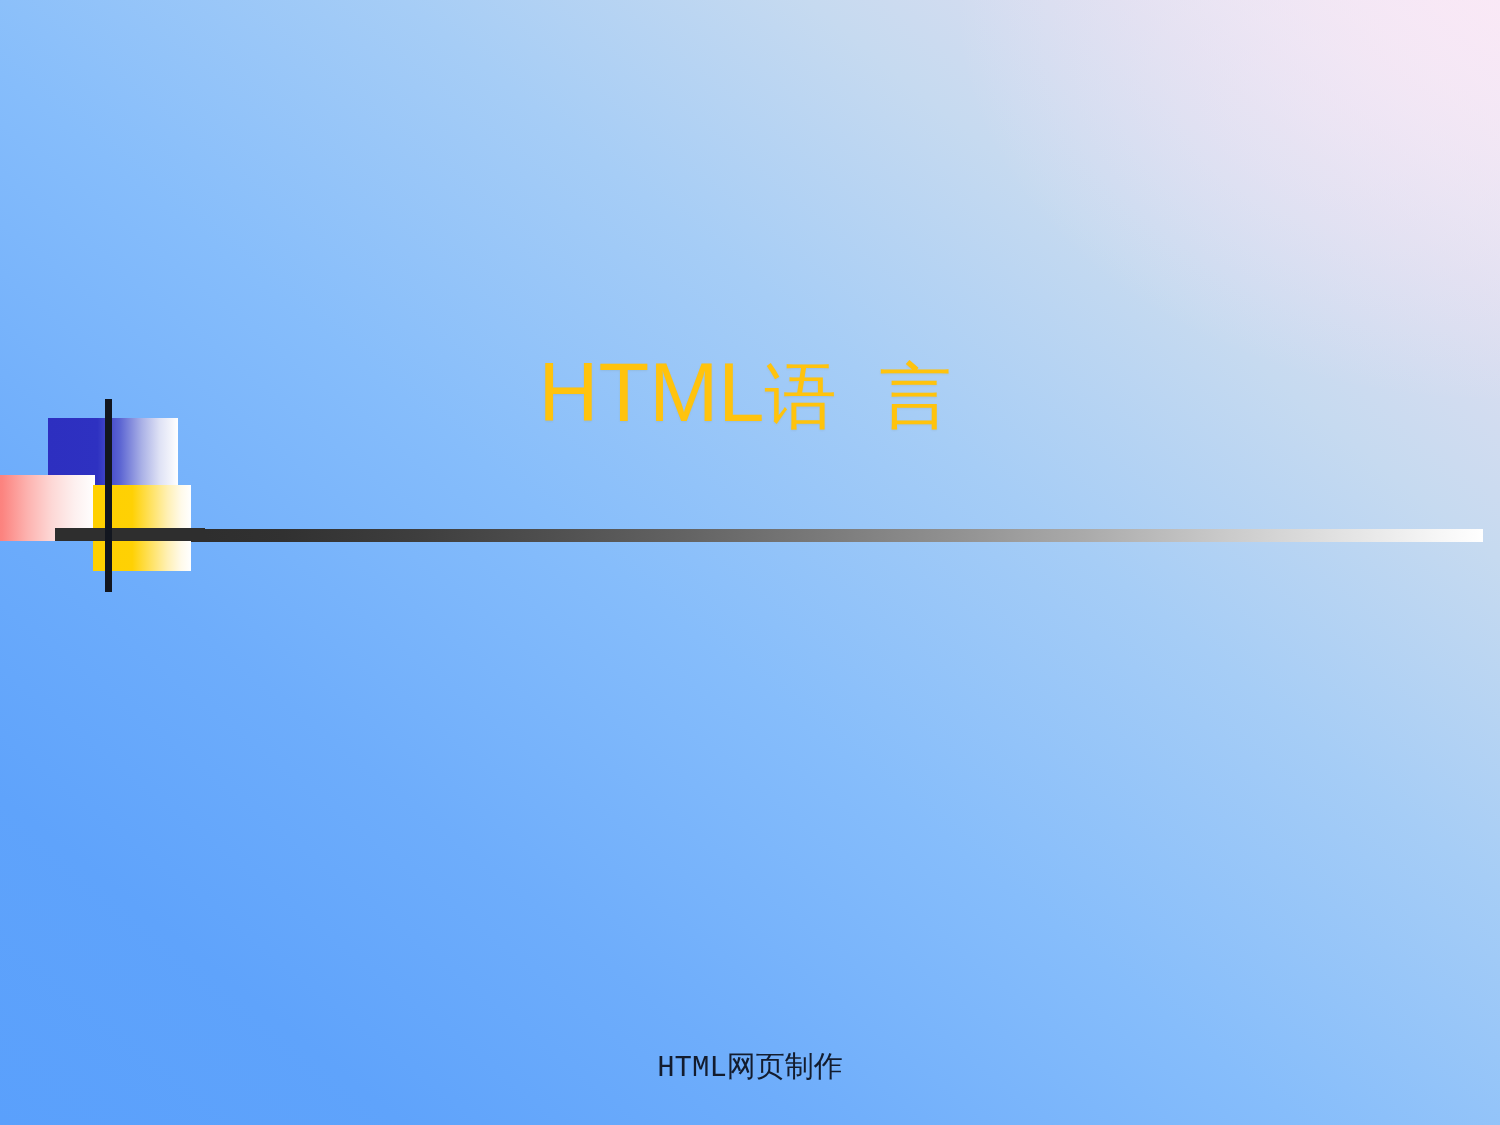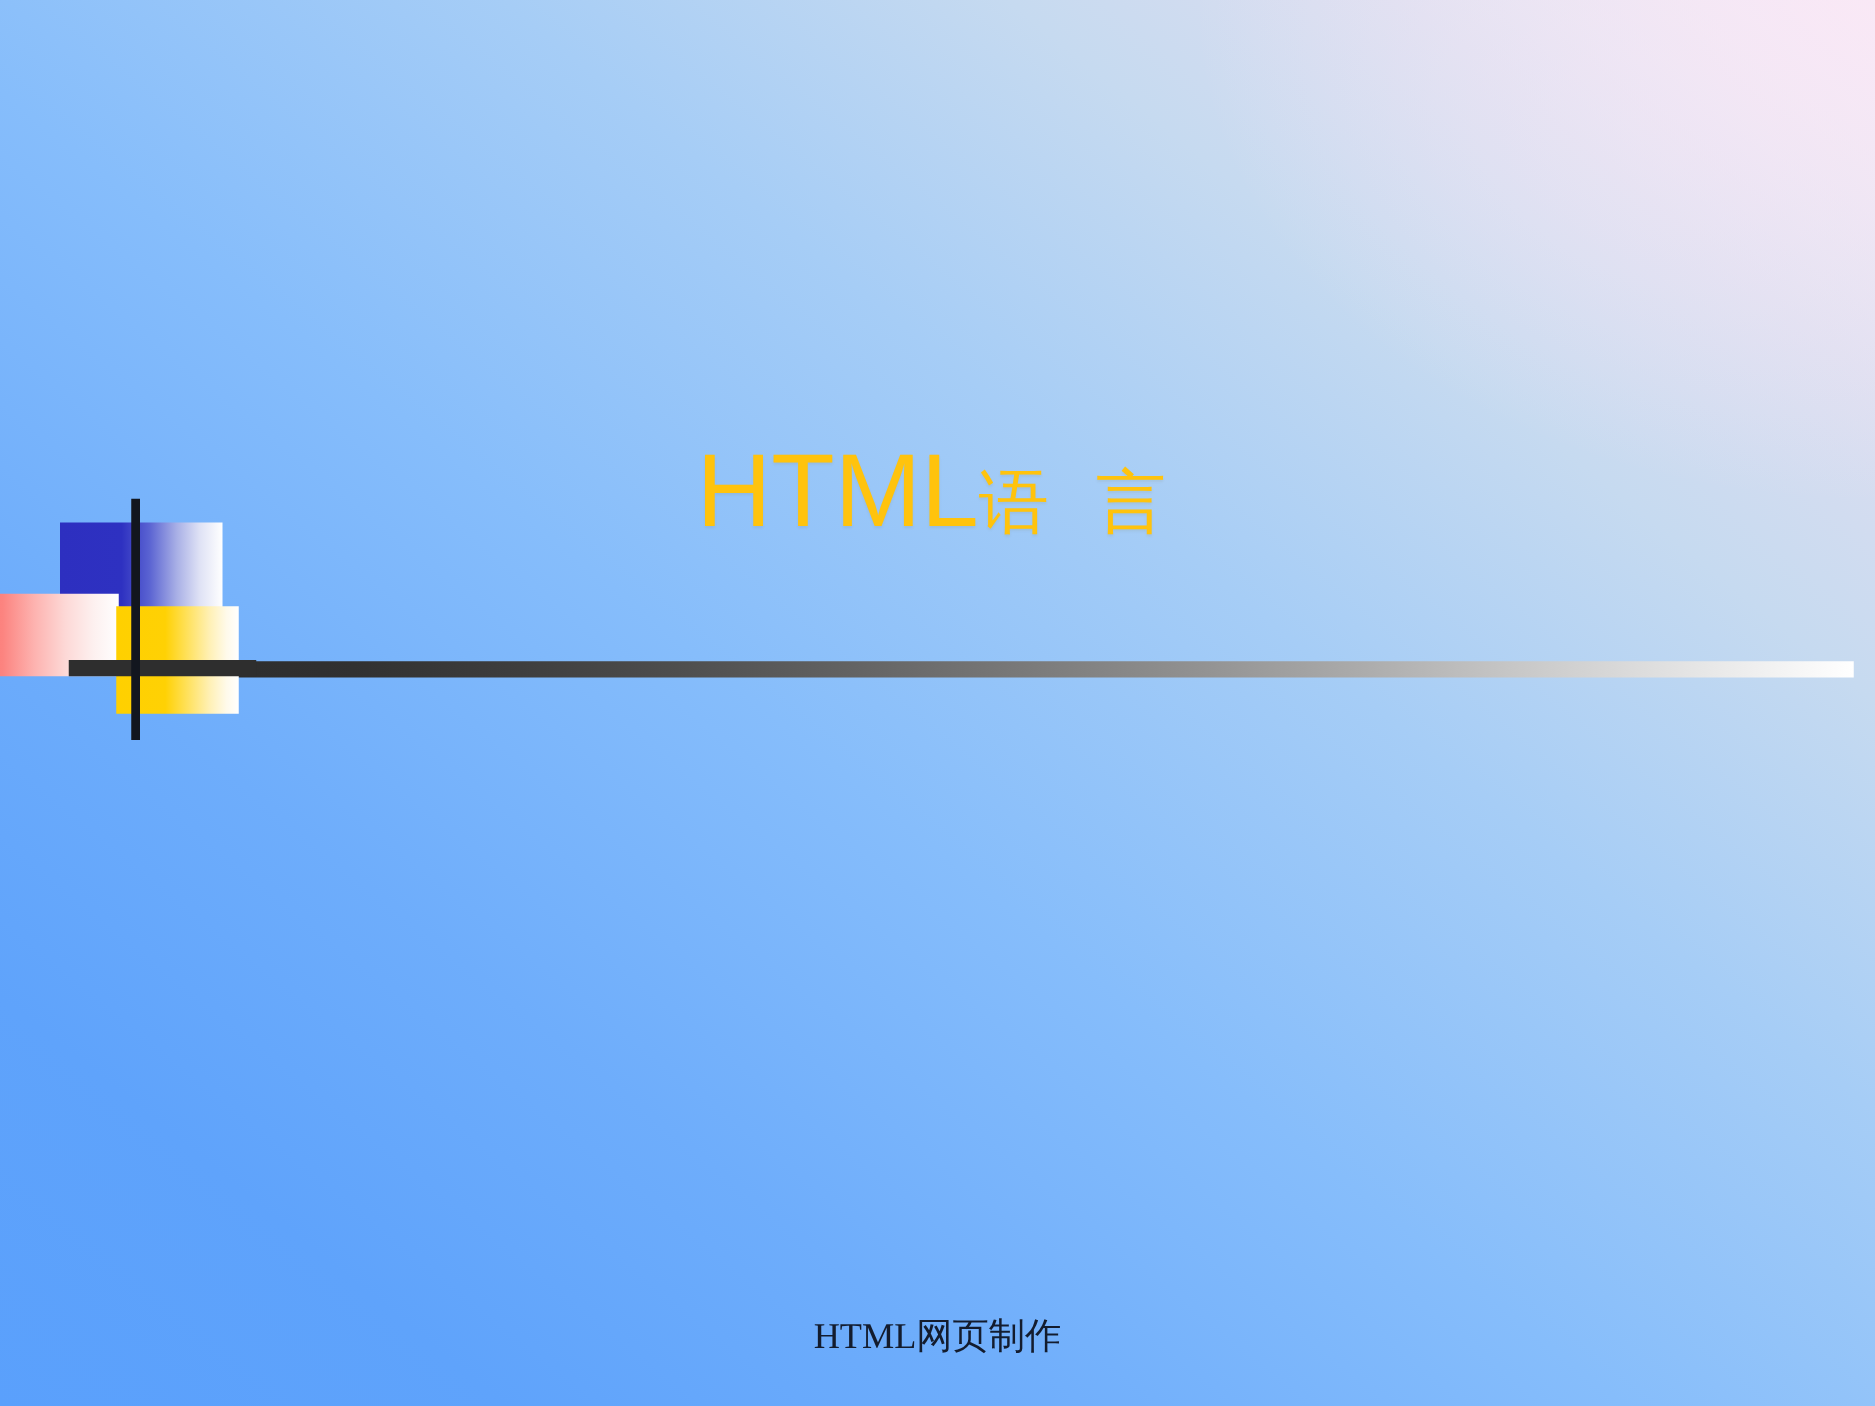--- a/index.html
+++ b/index.html
@@ -158,34 +158,34 @@
     font-family: "Liberation Sans", "DejaVu Sans", sans-serif;
     font-size: 83px;
     font-weight: 400;
     letter-spacing: 0px;
     line-height: 1.12;
     white-space: pre;
     text-shadow: 0 1px 2px rgba(120, 110, 40, 0.10);
   }
   .title .cjk {
     font-family: "DejaVu Sans", "Liberation Sans", sans-serif;
-    font-size: 56px;
+    font-size: 72px;
     letter-spacing: 10px;
   }
 
   
   .footer {
     position: absolute;
     left: 0;
     right: 0;
     top: 1052px;
     z-index: 4;
     text-align: center;
     color: #131c2e;
-    font-family: Liberation Serif, serif;
+    font-family: Liberation Mono, monospace;
     font-size: 29px;
     font-weight: 400;
     line-height: 1.2;
   }
 </style>
 </head>
 <body>
 
 <div class="slide">
 

